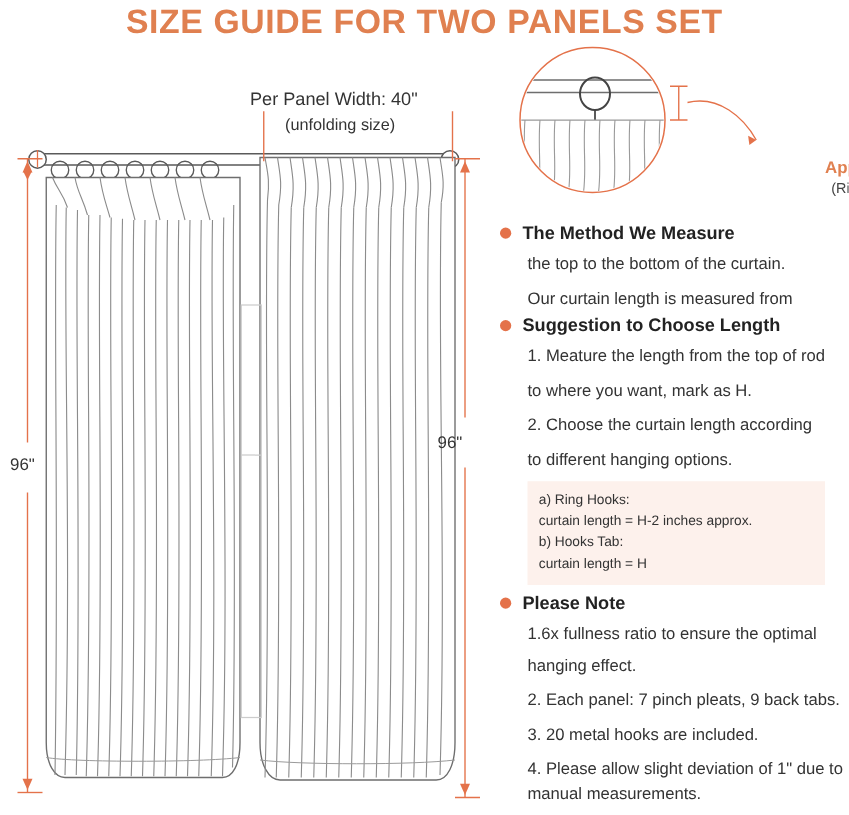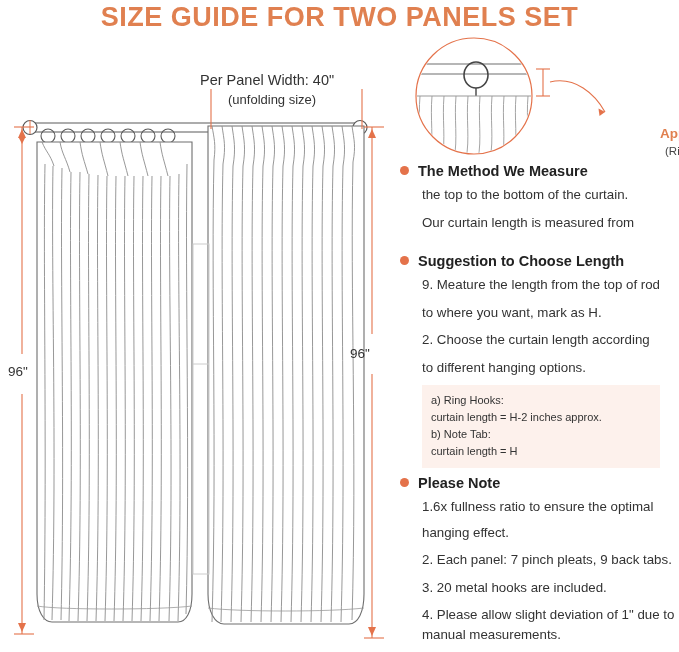--- a/index.html
+++ b/index.html
@@ -146,21 +146,21 @@
     background: #fdf1ec;
     padding: 7px 9px 8px 9px;
     font-size: 11px;
     line-height: 17px;
     color: #333;
     width: 238px;
     box-sizing: border-box;
   }
   .note-box div { white-space: nowrap; }
 
-  #sec-method { top: 128px; }
+  #sec-method { top: 144px; }
   #sec-suggest { top: 218px; }
   #sec-note { top: 440px; }
 
   .pn-line { margin: 0 0 11px 0; }
 </style>
 </head>
 <body>
 
 <div class="page">
 
@@ -362,29 +362,29 @@
         <p>Our curtain length is measured from</p>
       </div>
     </div>
 
     <div class="section" id="sec-suggest">
       <div class="sec-head">
         <span class="bullet"></span>
         <span>Suggestion to Choose Length</span>
       </div>
       <div class="sec-body">
-        <p class="pn-line">9. Meature the length from the top of rod</p>
+        <p class="pn-line">1. Meature the length from the top of rod</p>
         <p class="pn-line">to where you want,   mark as H.</p>
         <p class="pn-line">2. Choose the curtain length according</p>
         <p>to different hanging options.</p>
       </div>
       <div class="note-box">
         <div>a) Ring Hooks:</div>
         <div>curtain length = H-2 inches approx.</div>
-        <div>b) Note Tab:</div>
+        <div>b) Hooks Tab:</div>
         <div>curtain length = H</div>
       </div>
     </div>
 
     <div class="section" id="sec-note">
       <div class="sec-head">
         <span class="bullet"></span>
         <span>Please Note</span>
       </div>
       <div class="sec-body">

